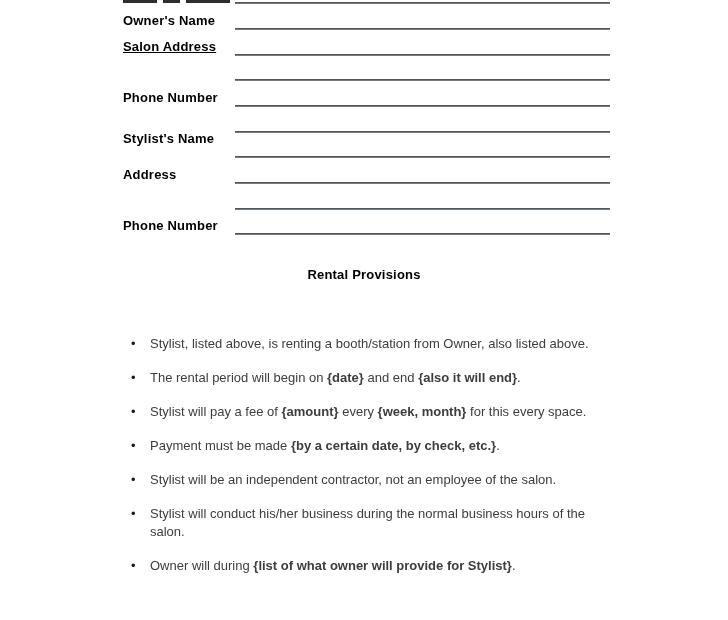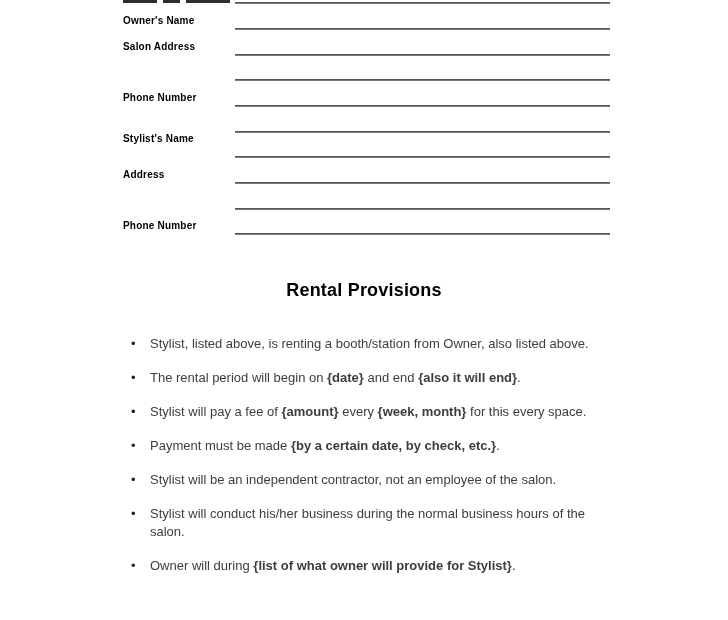--- a/index.html
+++ b/index.html
@@ -15,21 +15,21 @@
     overflow: hidden;
     font-family: "Liberation Sans", sans-serif;
   }
   
   .form-area { position: absolute; inset: 0; }
   .field-label {
     position: absolute;
     left: 123px;
     height: 16px;
     line-height: 16px;
-    font-size: 10px;
+    font-size: 13px;
     font-weight: bold;
     color: #000000;
     white-space: nowrap;
     letter-spacing: 0.2px;
   }
   .field-line {
     position: absolute;
     left: 235px;
     width: 375px;
     height: 2px;
@@ -43,26 +43,26 @@
     width: 107px;
     height: 3px;
     background: linear-gradient(90deg,
       #2e2e2e 0 34px, transparent 34px 40px,
       #2e2e2e 40px 57px, transparent 57px 63px,
       #2e2e2e 63px 107px);
   }
   
   .heading {
     position: absolute;
-    top: 283px;
+    top: 267px;
     left: 0;
     width: 100%;
     margin: 0;
     text-align: center;
-    font-size: 18px;
+    font-size: 13px;
     line-height: 15px;
     font-weight: bold;
     color: #000000;
     letter-spacing: 0.2px;
   }
   
   .bullets {
     position: absolute;
     top: 335px;
     left: 131px;
@@ -89,21 +89,21 @@
 </style>
 </head>
 <body>
 
 <div class="page">
   <div class="form-area" id="form-rows">
     <div class="clip-frag"></div>
   <div class="field-line" style="top: 2px;"></div>
       <div class="field-label" style="top: 13px;">Owner's Name</div>
       <div class="field-line" style="top: 28px;"></div>
-      <div class="field-label" style="top: 39px;">Salon Address</div>
+      <div class="field-label" style="top: 39px; text-decoration: underline;">Salon Address</div>
       <div class="field-line" style="top: 54px;"></div>
       <div class="field-line" style="top: 79px;"></div>
       <div class="field-label" style="top: 90px;">Phone Number</div>
       <div class="field-line" style="top: 105px;"></div>
       <div class="field-line" style="top: 131px;"></div>
       <div class="field-label" style="top: 131px;">Stylist's Name</div>
       <div class="field-line" style="top: 156px;"></div>
       <div class="field-label" style="top: 167px;">Address</div>
       <div class="field-line" style="top: 182px;"></div>
       <div class="field-line" style="top: 208px;"></div>

